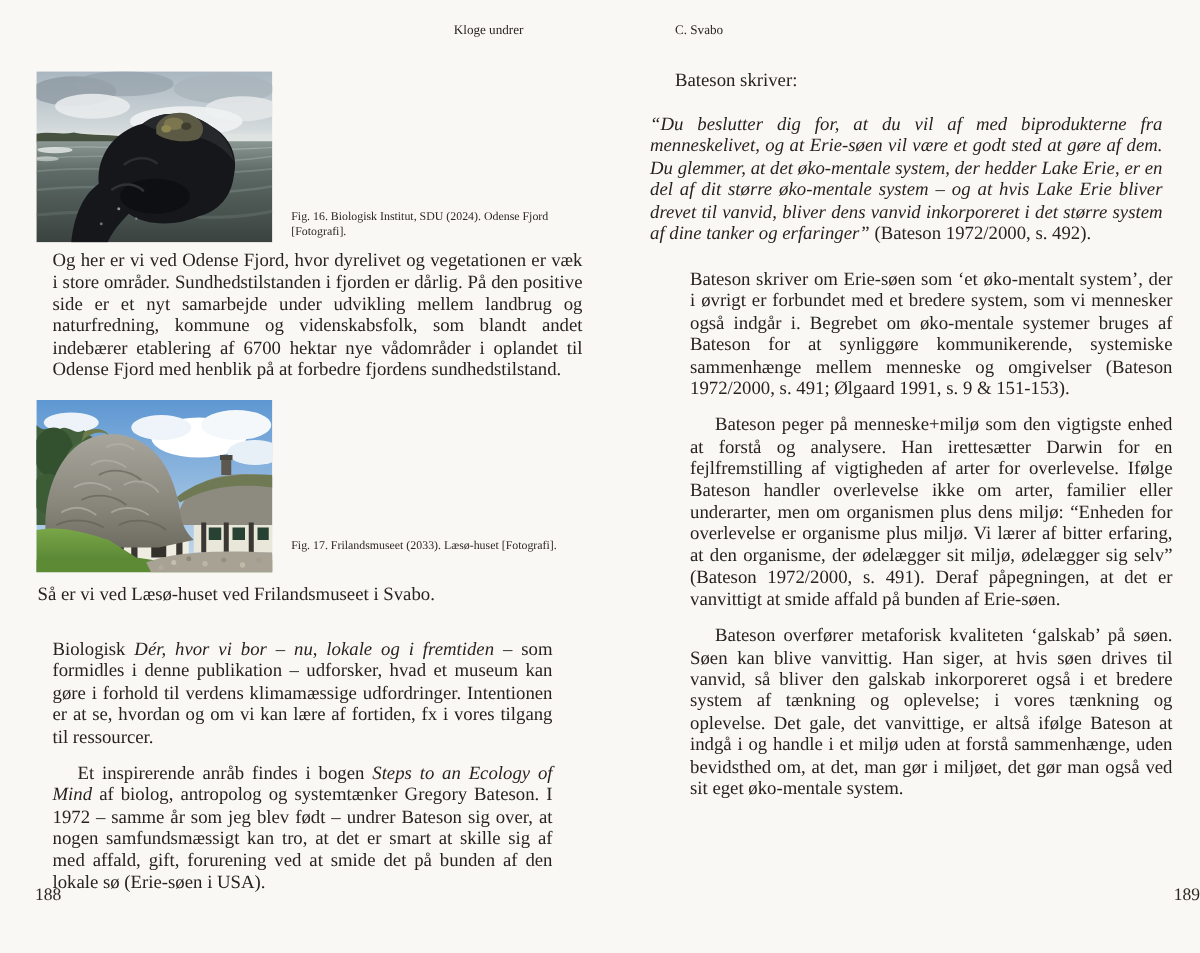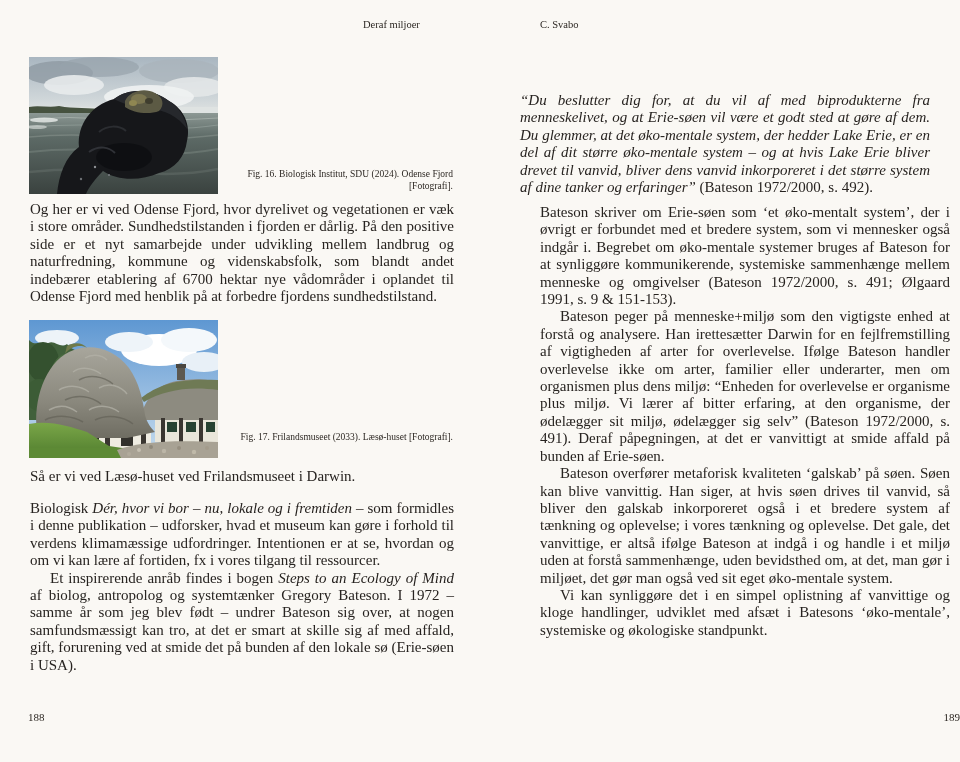--- a/index.html
+++ b/index.html
@@ -2,47 +2,47 @@
 <html lang="da"><head>
 <meta charset="utf-8">
 <style>
   html,body{margin:0;padding:0;background:#faf8f4;}
   .spread{position:relative;width:960px;height:762px;background:#faf8f4;
           font-family:"Liberation Serif", serif;color:#272320;overflow:hidden;}
   .running-head{position:absolute;top:19px;font-size:10.5px;line-height:12px;color:#2c2722;}
   .rh-left{left:363px;}
   .rh-right{left:540px;}
   .body{font-size:15px;line-height:17.4px;text-align:justify;margin:0;}
-  .m0{margin:0;}
+  .m0{margin:12px;}
   .indent{text-indent:20px;}
   .it{font-style:italic;}
   .photo{position:absolute;margin:0;width:189px;overflow:hidden;}
   .photo svg{display:block;}
   .photo1{left:29px;top:57px;height:137px;}
   .photo2{left:29px;top:320px;height:138px;}
   .caption{position:absolute;left:233px;width:220px;font-size:9.5px;line-height:11.6px;
-           text-align:right;color:#2c2722;}
+           text-align:left;color:#2c2722;}
   .cap1{top:169px;}
   .cap2{top:432px;}
-  .lp1{position:absolute;left:30px;top:201px;width:424px;}
+  .lp1{position:absolute;left:42px;top:201px;width:424px;}
   .lp2{position:absolute;left:30px;top:468px;width:424px;}
   .lp34{position:absolute;left:30px;top:500px;width:424px;}
   .rp1{position:absolute;left:540px;top:57px;width:410px;}
   .rq{position:absolute;left:520px;top:92px;width:410px;}
   .rtext{position:absolute;left:540px;top:204px;width:410px;}
-  .pagenum{position:absolute;top:707px;font-size:11px;line-height:20px;color:#2c2722;}
+  .pagenum{position:absolute;top:707px;font-size:14px;line-height:20px;color:#2c2722;}
   .pn-left{left:28px;}
   .pn-right{right:0;}
 </style>
 </head>
 <body>
 
 <div class="spread">
 
-  <div class="running-head rh-left">Deraf miljoer</div>
+  <div class="running-head rh-left">Kloge undrer</div>
   <div class="running-head rh-right">C. Svabo</div>
 
   <figure class="photo photo1">
     <svg viewBox="0 0 189 137" width="189" height="137" preserveAspectRatio="none">
       <defs>
         <linearGradient id="sky1" x1="0" y1="0" x2="0" y2="1">
           <stop offset="0" stop-color="#a9b6c0"></stop>
             <stop offset="0.7" stop-color="#cfd6d9"></stop>
             <stop offset="1" stop-color="#e5e7e5"></stop>
         </linearGradient>
@@ -143,34 +143,34 @@
       <circle cx="122" cy="127" r="2" fill="#8f897b"></circle>
       <circle cx="135" cy="131" r="2.2" fill="#bcb6a7"></circle>
       <circle cx="150" cy="128" r="2" fill="#978f80"></circle>
       <circle cx="165" cy="132" r="2.2" fill="#c0baa9"></circle>
       <circle cx="178" cy="128" r="2" fill="#a39b8b"></circle>
       <circle cx="100" cy="134" r="2" fill="#b1ab9c"></circle>
     </svg>
   </figure>
   <div class="caption cap2">Fig. 17. Frilandsmuseet (2033). Læsø-huset [Fotografi].</div>
 
-  <p class="body lp2">Så er vi ved Læsø-huset ved Frilandsmuseet i Darwin.</p>
+  <p class="body lp2">Så er vi ved Læsø-huset ved Frilandsmuseet i Svabo.</p>
 
   <div class="lp34">
     <p class="body m0"><span>Biologisk </span><span class="it">Dér, hvor vi bor – nu, lokale og i fremtiden</span><span> – som formidles i denne publikation – udforsker, hvad et museum kan gøre i forhold til verdens klimamæssige udfordringer. Intentionen er at se, hvordan og om vi kan lære af fortiden, fx i vores tilgang til ressourcer.</span></p>
     <p class="body m0 indent"><span>Et inspirerende anråb findes i bogen </span><span class="it">Steps to an Ecology of Mind</span><span> af biolog, antropolog og systemtænker Gregory Bateson. I 1972 – samme år som jeg blev født – undrer Bateson sig over, at nogen samfundsmæssigt kan tro, at det er smart at skille sig af med affald, gift, forurening ved at smide det på bunden af den lokale sø (Erie-søen i USA).</span></p>
   </div>
 
   <div class="pagenum pn-left">188</div>
 
+  <p class="body rp1">Bateson skriver:</p>
 
   <div class="body rq"><span class="it">“Du beslutter dig for, at du vil af med biprodukterne fra menneskelivet, og at Erie-søen vil være et godt sted at gøre af dem. Du glemmer, at det øko-mentale system, der hedder Lake Erie, er en del af dit større øko-mentale system – og at hvis Lake Erie bliver drevet til vanvid, bliver dens vanvid inkorporeret i det større system af dine tanker og erfaringer”</span><span> (Bateson 1972/2000, s. 492).</span></div>
 
   <div class="rtext">
     <p class="body m0">Bateson skriver om Erie-søen som ‘et øko-mentalt system’, der i øvrigt er forbundet med et bredere system, som vi mennesker også indgår i. Begrebet om øko-mentale systemer bruges af Bateson for at synliggøre kommunikerende, systemiske sammenhænge mellem menneske og omgivelser (Bateson 1972/2000, s. 491; Ølgaard 1991, s. 9 &amp; 151-153).</p>
     <p class="body m0 indent">Bateson peger på menneske+miljø som den vigtigste enhed at forstå og analysere. Han irettesætter Darwin for en fejlfremstilling af vigtigheden af arter for overlevelse. Ifølge Bateson handler overlevelse ikke om arter, familier eller underarter, men om organismen plus dens miljø: “Enheden for overlevelse er organisme plus miljø. Vi lærer af bitter erfaring, at den organisme, der ødelægger sit miljø, ødelægger sig selv” (Bateson 1972/2000, s. 491). Deraf påpegningen, at det er vanvittigt at smide affald på bunden af Erie-søen.</p>
     <p class="body m0 indent">Bateson overfører metaforisk kvaliteten ‘galskab’ på søen. Søen kan blive vanvittig. Han siger, at hvis søen drives til vanvid, så bliver den galskab inkorporeret også i et bredere system af tænkning og oplevelse; i vores tænkning og oplevelse. Det gale, det vanvittige, er altså ifølge Bateson at indgå i og handle i et miljø uden at forstå sammenhænge, uden bevidsthed om, at det, man gør i miljøet, det gør man også ved sit eget øko-mentale system.</p>
-    <p class="body m0 indent">Vi kan synliggøre det i en simpel oplistning af vanvittige og kloge handlinger, udviklet med afsæt i Batesons ‘øko-mentale’, systemiske og økologiske standpunkt.</p>
   </div>
 
   <div class="pagenum pn-right">189</div>
 
 </div>
 
 </body></html>

